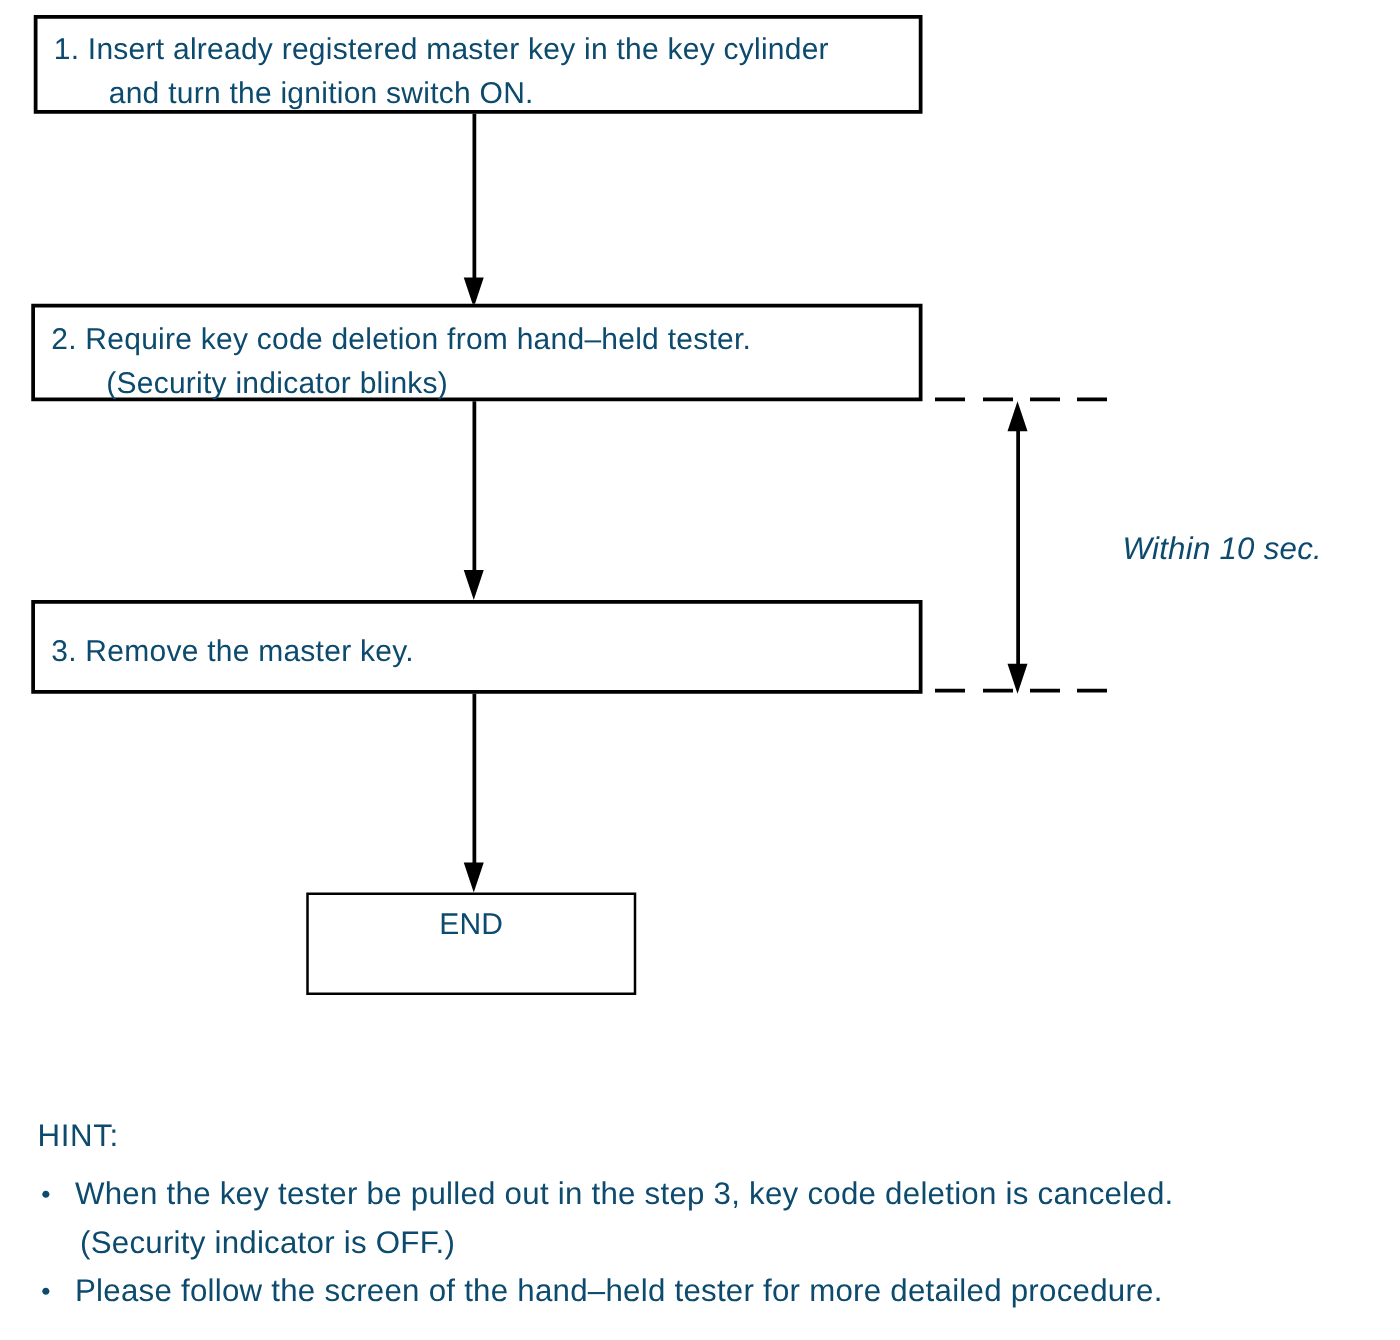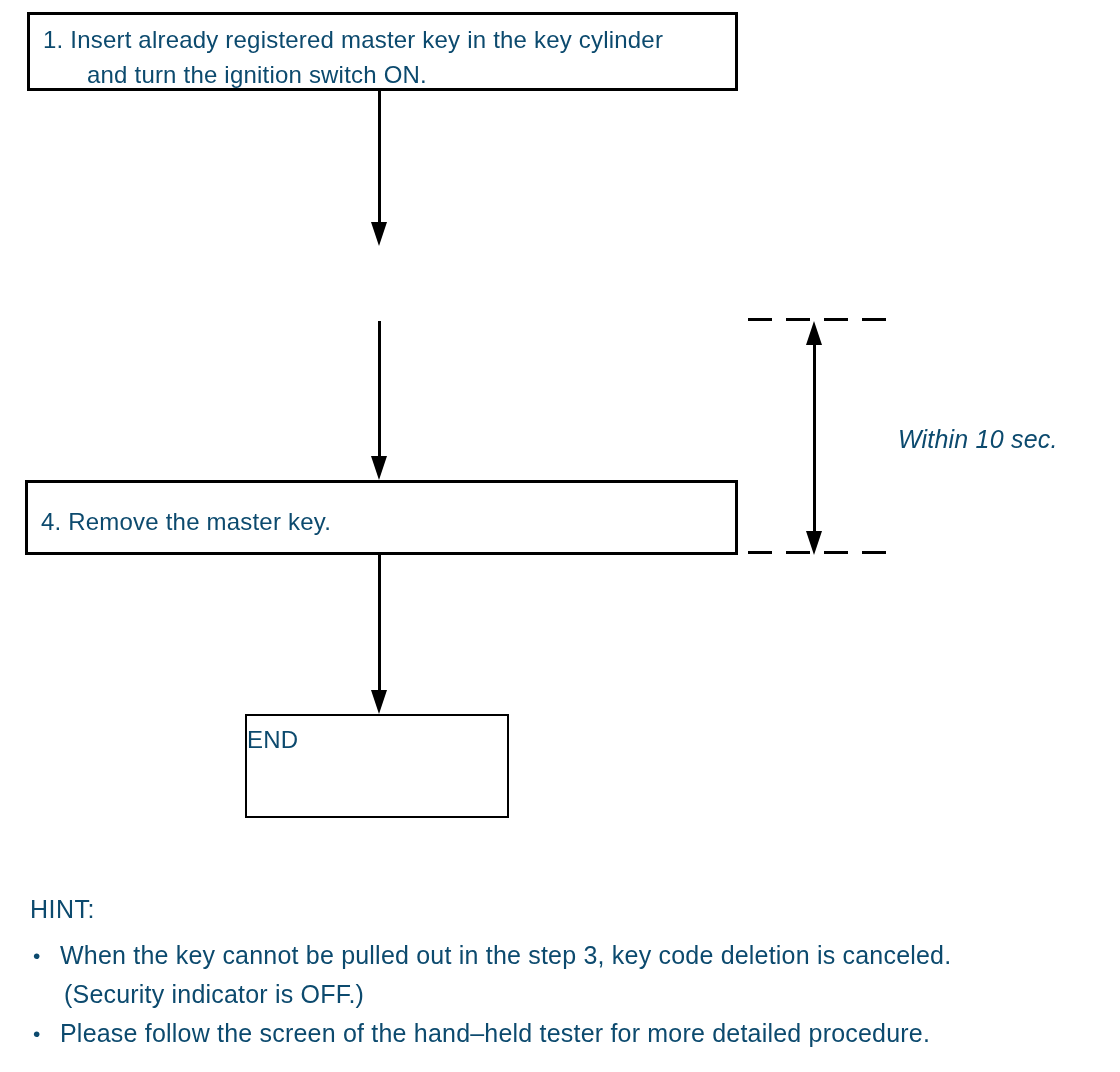--- a/index.html
+++ b/index.html
@@ -29,23 +29,23 @@
     letter-spacing: 0.2px;
   }
   .flow-box .line1 { display: block; }
   .flow-box .line2 { display: block; margin-left: 44px; }
 
   .box-step1 { left: 27px;  top: 12px;  width: 711px; height: 79px; padding: 7px 8px 0 13px; }
   .box-step2 { left: 25px;  top: 243px; width: 713px; height: 78px; padding: 8px 8px 0 13px; }
   .box-step3 { left: 25px;  top: 480px; width: 713px; height: 75px; padding: 21px 8px 0 13px; }
 
   .box-end {
-    left: 245px; top: 714px; width: 264px; height: 104px;
+    left: 245px; top: 714px; width: 264px; height: 82px;
     border-width: 2px;
-    text-align: left;
+    text-align: center;
     line-height: 36px;
     padding-top: 6px;
   }
   .box-end .line2 { margin-left: 0; }
 
   
   .vline {
     position: absolute;
     width: 3px;
     background: #000;
@@ -117,26 +117,30 @@
 <div class="page">
 
   <div class="flow-box box-step1">
     <span class="line1">1. Insert already registered master key in the key cylinder</span>
     <span class="line2">and turn the ignition switch ON.</span>
   </div>
 
   <div class="vline arrow-line-a"></div>
   <div class="arrowhead head-down head-a"></div>
 
+  <div class="flow-box box-step2">
+    <span class="line1">2. Require key code deletion from hand–held tester.</span>
+    <span class="line2">(Security indicator blinks)</span>
+  </div>
 
   <div class="vline arrow-line-b"></div>
   <div class="arrowhead head-down head-b"></div>
 
   <div class="flow-box box-step3">
-    <span class="line1">4. Remove the master key.</span>
+    <span class="line1">3. Remove the master key.</span>
   </div>
 
   <div class="dash-line dash-top"></div>
   <div class="dash-line dash-bottom"></div>
 
   <div class="vline timing-line"></div>
   <div class="arrowhead head-up timing-head-up"></div>
   <div class="arrowhead head-down timing-head-down"></div>
 
   <div class="timing-label">Within 10 sec.</div>
@@ -147,21 +151,21 @@
   <div class="flow-box box-end">
     <span class="line1">END</span>
   </div>
 
   <div class="hint-heading">HINT:</div>
 
   <div class="hint-list">
     <div class="hint-item">
       <span class="hint-bullet">•</span>
       <span class="hint-text">
-        <span class="line1">When the key cannot be pulled out in the step 3, key code deletion is canceled.</span>
+        <span class="line1">When the key tester be pulled out in the step 3, key code deletion is canceled.</span>
         <span class="line2">(Security indicator is OFF.)</span>
       </span>
     </div>
     <div class="hint-item">
       <span class="hint-bullet">•</span>
       <span class="hint-text">
         <span class="line1">Please follow the screen of the hand–held tester for more detailed procedure.</span>
       </span>
     </div>
   </div>

